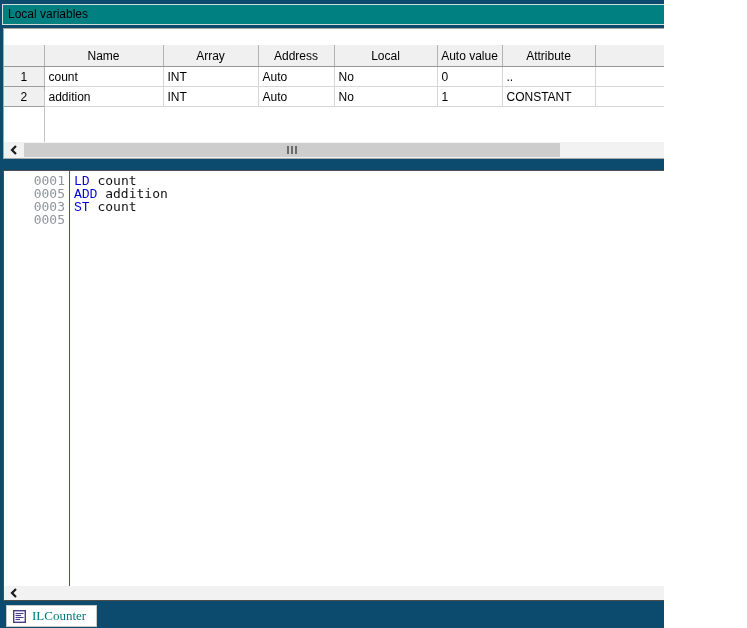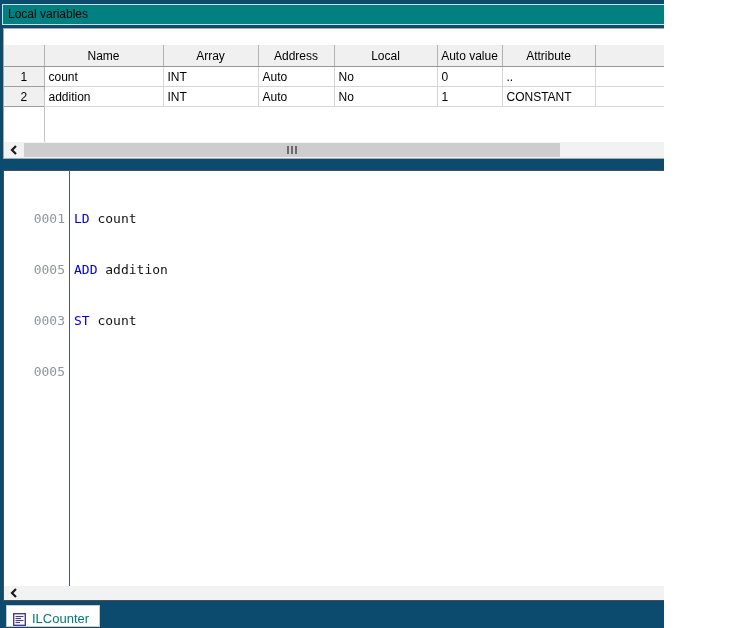--- a/index.html
+++ b/index.html
@@ -41,34 +41,34 @@
   .tdivider{position:absolute;left:0;top:80px;width:26px;height:1px;background:#a9a9a9;}
 
   
   .editor{position:absolute;left:3px;top:170px;width:739px;height:431px;background:#fff;
           border:1px solid #4d4d4d;box-sizing:border-box;}
   .gutter{position:absolute;left:0;top:3px;width:61px;text-align:right;
           font-family:"DejaVu Sans Mono",monospace;font-size:13px;line-height:13px;color:#8f969a;}
   .gutsep{position:absolute;left:65px;top:0;bottom:14px;width:1px;background:#4a5878;}
   .code{position:absolute;left:70px;top:3px;font-family:"DejaVu Sans Mono",monospace;
         font-size:13px;line-height:13px;color:#111;}
-  .cl{height:13px;white-space:pre;margin-top:38px;}
-  .kw{color:#0000dd;}
+  .cl{height:13px;white-space:pre;}
+  .kw{color:#0000dd;font-family:Liberation Mono, monospace;}
   .op{margin-left:1ch;}
   .vscroll{position:absolute;right:0;top:0;bottom:14px;width:17px;background:#f2f2f2;}
   .varrow{position:absolute;left:0;width:17px;height:15px;display:flex;align-items:center;justify-content:center;}
   .varrow.up{top:2px;} .varrow.down{bottom:2px;}
   .ehscroll{position:absolute;left:0;right:17px;bottom:0;height:14px;background:#f2f2f2;}
   .ehscroll .sarrow{top:-1px;}
   .corner{position:absolute;right:0;bottom:0;width:17px;height:14px;}
 
   
   .tabbar{position:absolute;left:0;top:602px;width:747px;height:26px;}
   .tab{position:absolute;left:6px;top:3px;height:22px;box-sizing:border-box;background:#fff;
-       border:1px solid #c9c9c9;display:flex;align-items:flex-end;gap:6px;padding:0 10px 0 6px;}
+       border:1px solid #c9c9c9;display:flex;align-items:center;gap:6px;padding:0 10px 0 6px;font-family:Liberation Serif, serif;}
   .tablabel{font-size:13px;color:#00797a;}
   .navbtns{position:absolute;right:7px;top:7px;display:flex;gap:7px;align-items:center;}
   .navbtns span{display:flex;align-items:center;}
 </style>
 </head>
 <body>
 
 <div class="screen">
 
   <div class="titlebar">

